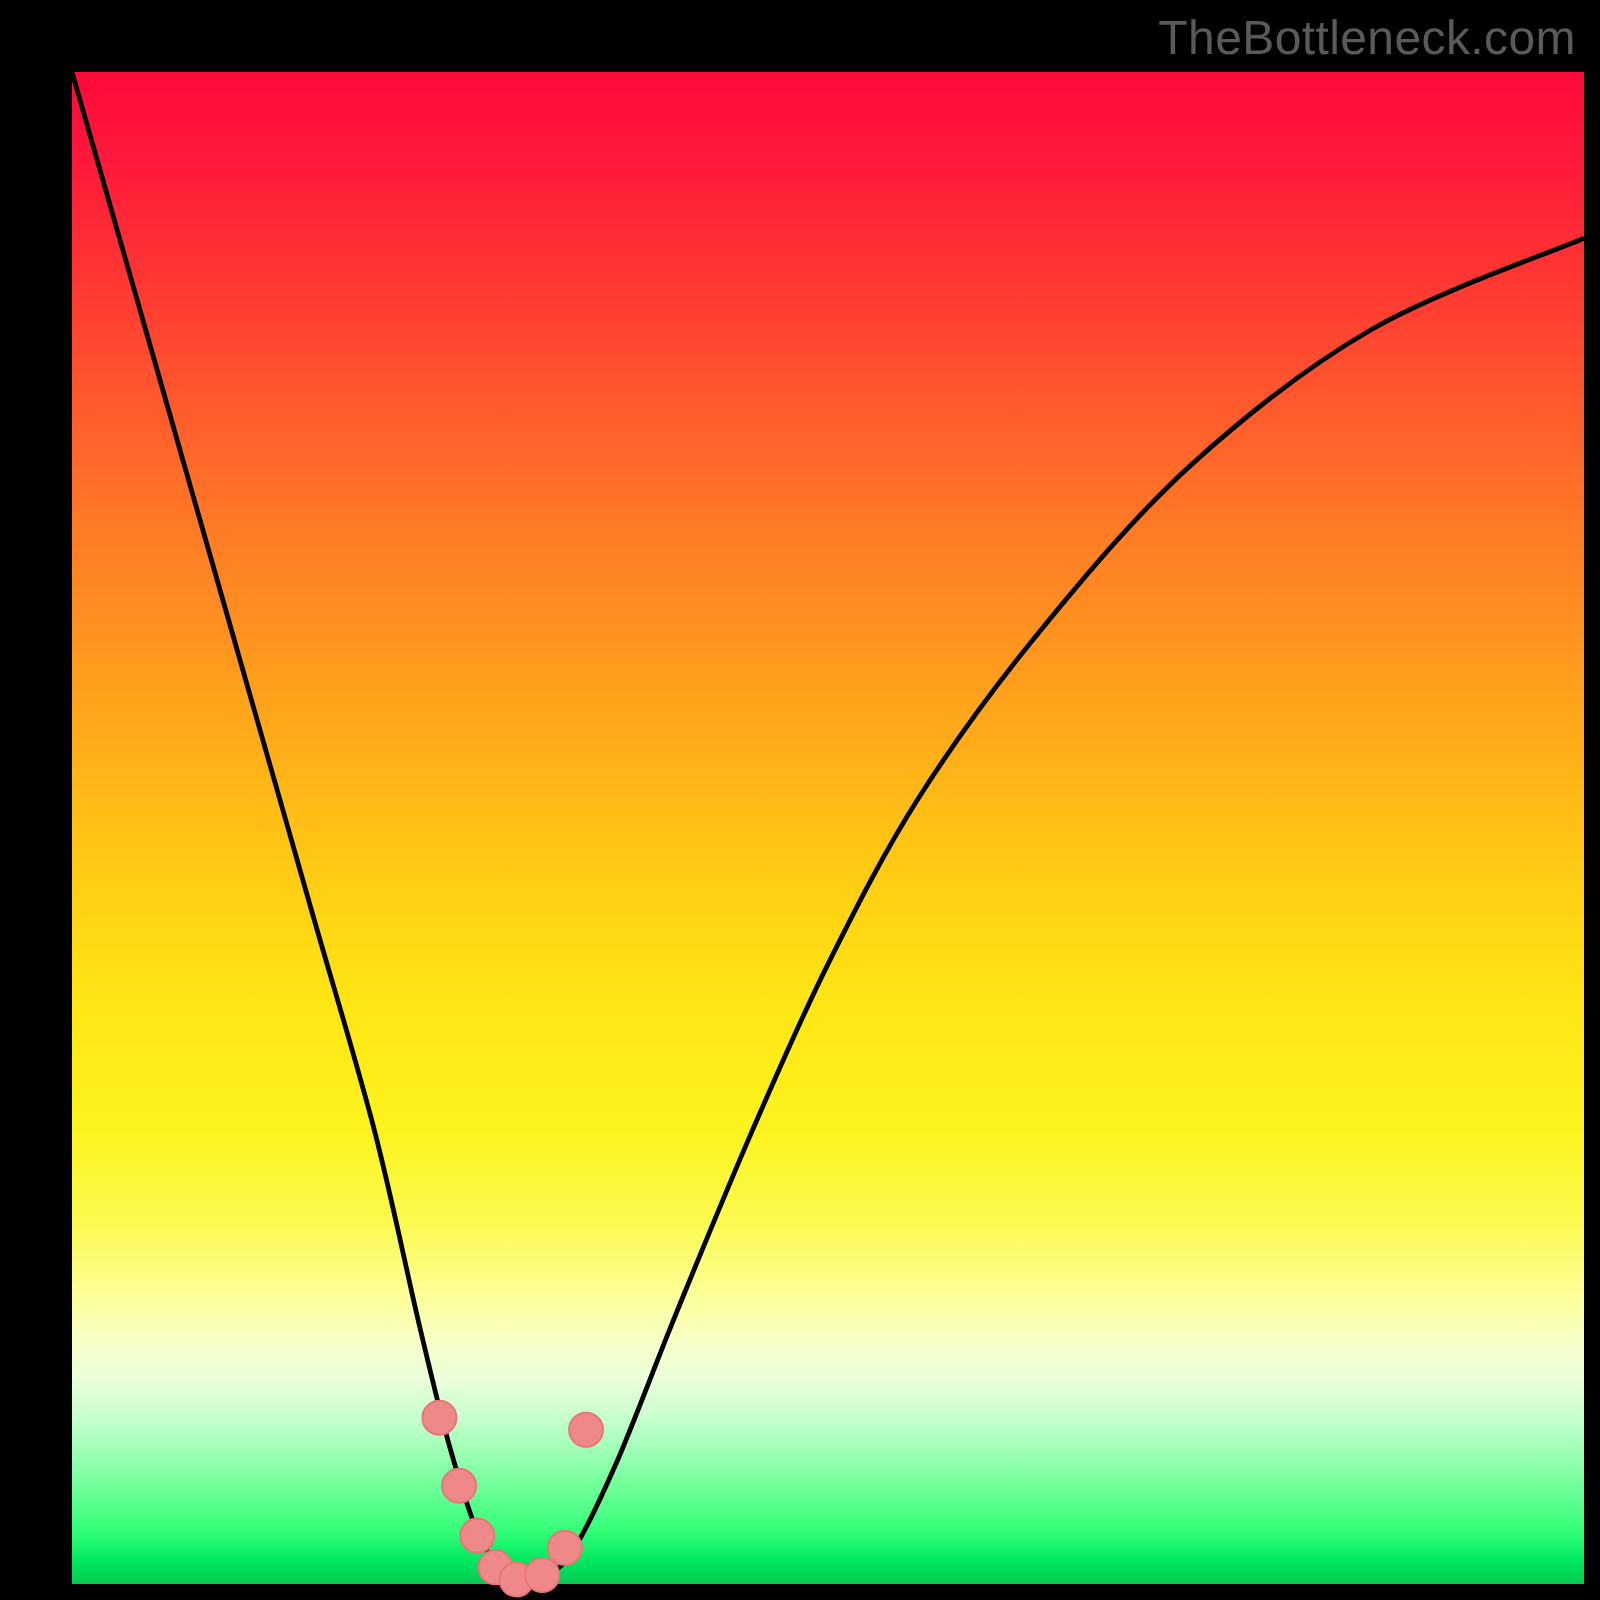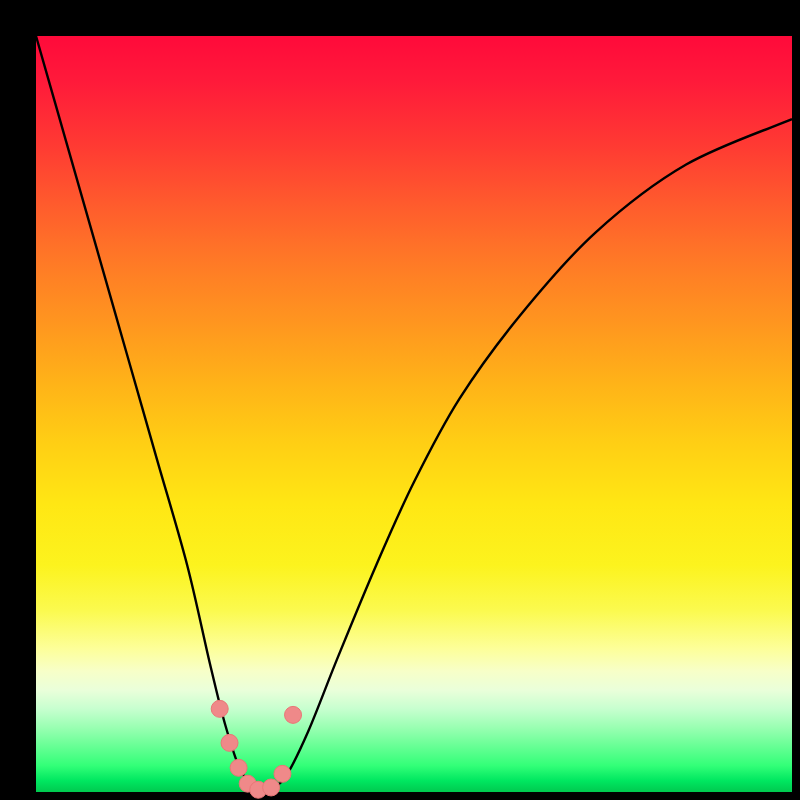--- a/index.html
+++ b/index.html
@@ -76,20 +76,21 @@
   }
   .axis-bottom {
     left: 0; bottom: 0; width: 800px; height: 8px;
   }
 </style>
 </head>
 <body>
 
 <div class="frame">
 
+  <div class="watermark">TheBottleneck.com</div>
 
   <div class="axis-left"></div>
   <div class="axis-bottom"></div>
 
   <div class="plot-area">
     <svg class="curve" viewBox="0 0 756 756">
       <path id="curve-path" fill="none" stroke="#000000" stroke-width="2.4" d="M 0 0 C 5.04 17.640000000000004, 20.160000000000004 70.56000000000003, 30.240000000000002 105.84000000000003 C 40.32 141.12000000000003, 50.400000000000006 176.40000000000006, 60.480000000000004 211.68000000000006 C 70.56 246.96000000000006, 80.64 282.24000000000007, 90.72 317.52000000000004 C 100.8 352.8, 110.88000000000001 388.08000000000004, 120.96000000000001 423.36 C 131.04000000000002 458.64, 142.38000000000002 495.18000000000006, 151.20000000000002 529.2 C 160.02 563.22, 167.57999999999998 601.02, 173.88 627.48 C 180.18 653.94, 183.96 670.32, 189 687.96 C 194.04 705.6, 199.08 722.484, 204.12 733.32 C 209.16 744.1560000000001, 215.45999999999998 749.196, 219.23999999999998 752.976 C 223.01999999999998 756.756, 224.27999999999997 756, 226.79999999999998 756 C 229.32 756, 230.57999999999998 755.496, 234.35999999999999 752.976 C 238.14 750.456, 243.18 750.456, 249.48000000000002 740.88 C 255.78000000000003 731.304, 263.34 715.68, 272.15999999999997 695.52 C 280.97999999999996 675.36, 291.06000000000006 647.6400000000001, 302.40000000000003 619.9200000000001 C 313.74 592.2, 327.6 558.1800000000001, 340.2 529.2 C 352.79999999999995 500.22, 364.14 473.76000000000005, 378 446.04 C 391.86 418.32, 405.72 390.6, 423.36 362.88 C 441 335.15999999999997, 461.16 307.43999999999994, 483.84000000000003 279.71999999999997 C 506.52000000000004 251.99999999999997, 531.7199999999999 221.76000000000005, 559.4399999999999 196.56000000000006 C 587.16 171.36000000000007, 617.4 147.42, 650.16 128.51999999999998 C 682.92 109.61999999999996, 738.36 90.71999999999997, 756 83.15999999999997"></path>
       <g id="markers">
           <circle cx="183.708" cy="672.84" r="8.5" fill="#ef8989" stroke="#e97676" stroke-width="1"></circle>
           <circle cx="193.536" cy="706.86" r="8.5" fill="#ef8989" stroke="#e97676" stroke-width="1"></circle>

